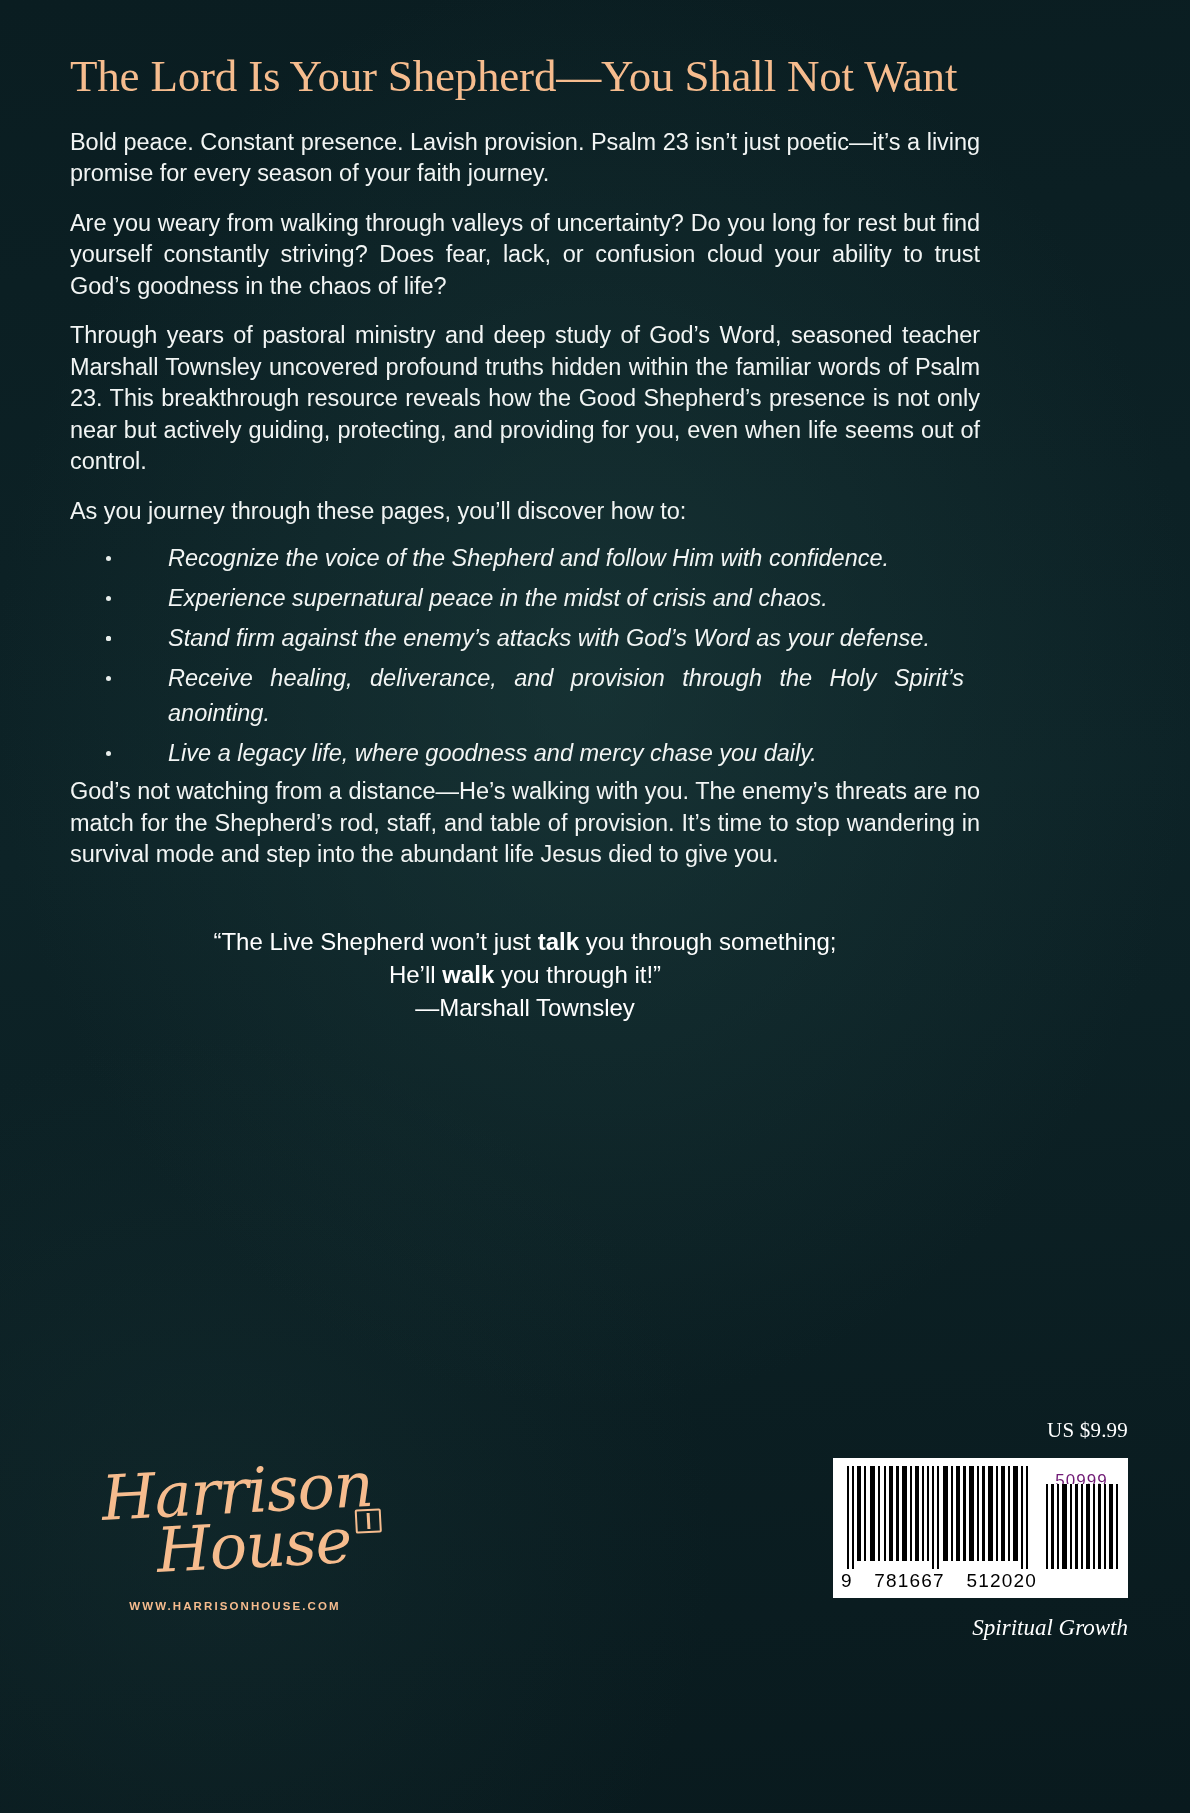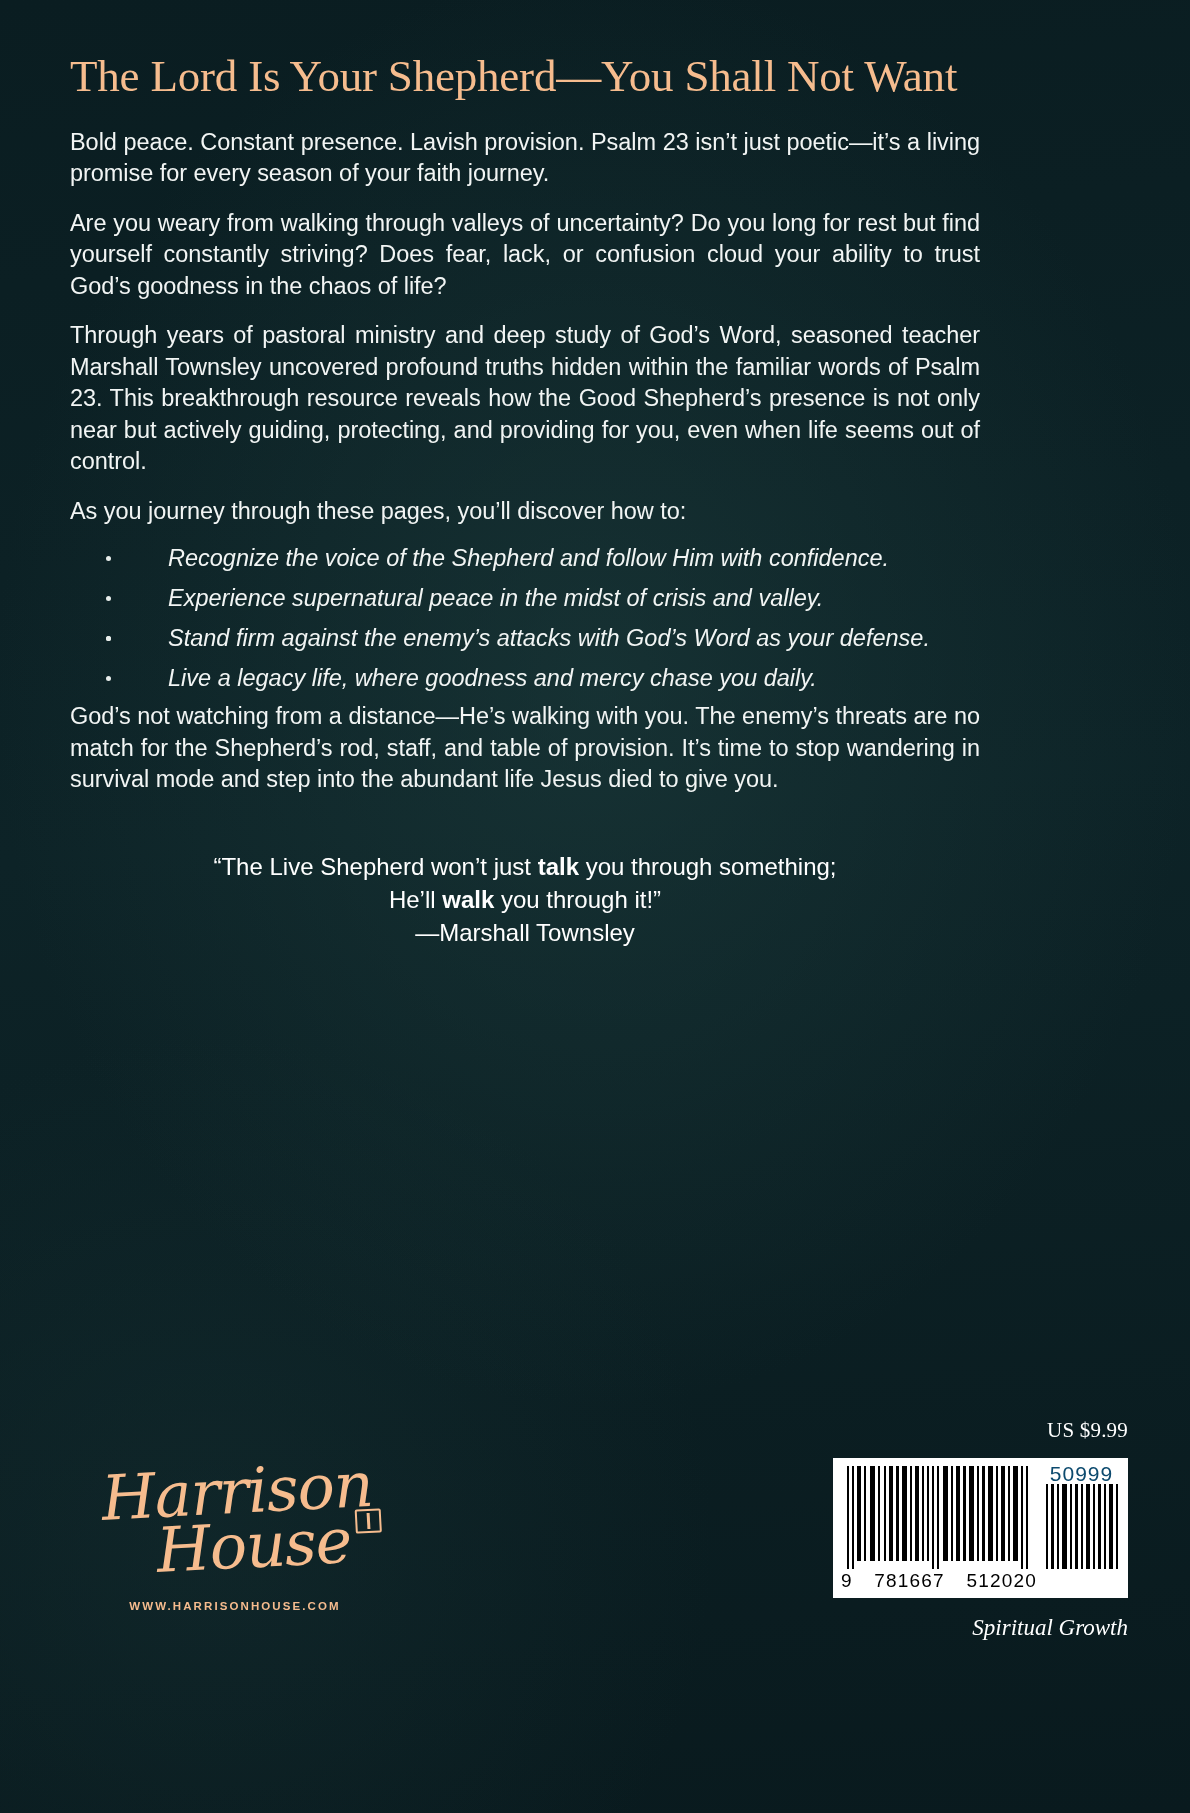--- a/index.html
+++ b/index.html
@@ -188,26 +188,26 @@
   .bc-addon {
     position: absolute;
     right: 9px;
     top: 26px;
     width: 75px;
     height: 85px;
   }
   .bc-addon-digits {
     position: absolute;
     right: 9px;
-    top: 4px;
+    top: 13px;
     width: 75px;
     text-align: center;
     font-family: "Liberation Sans", sans-serif;
-    font-size: 21px;
-    color: #0c4a6e;
+    font-size: 17px;
+    color: #701a75;
     letter-spacing: 1px;
   }
   .bc-digits {
     position: absolute;
     left: 6px;
     top: 112px;
     width: 200px;
     font-family: "Liberation Sans", sans-serif;
     font-size: 19px;
     color: #000;
@@ -236,23 +236,24 @@
 
     <h1 class="title">The Lord Is Your Shepherd—You Shall Not Want</h1>
 
     <p class="body intro-gap">Bold peace. Constant presence. Lavish provision. Psalm 23 isn’t just poetic—it’s a living promise for every season of your faith journey.</p>
     <p class="body">Are you weary from walking through valleys of uncertainty? Do you long for rest but find yourself constantly striving? Does fear, lack, or confusion cloud your ability to trust God’s goodness in the chaos of life?</p>
     <p class="body">Through years of pastoral ministry and deep study of God’s Word, seasoned teacher Marshall Townsley uncovered profound truths hidden within the familiar words of Psalm 23. This breakthrough resource reveals how the Good Shepherd’s presence is not only near but actively guiding, protecting, and providing for you, even when life seems out of control.</p>
     <p class="body">As you journey through these pages, you’ll discover how to:</p>
 
     <ul class="benefits">
       <li><span class="dot"></span><span>Recognize the voice of the Shepherd and follow Him with confidence.</span></li>
-      <li><span class="dot"></span><span>Experience supernatural peace in the midst of crisis and valley.</span></li>
+      <li><span class="dot"></span><span>Experience supernatural peace in the midst of crisis and chaos.</span></li>
       <li><span class="dot"></span></li>
       <li><span class="dot"></span><span>Stand firm against the enemy’s attacks with God’s Word as your defense.</span></li>
+      <li><span class="dot"></span><span>Receive healing, deliverance, and provision through the Holy Spirit’s anointing.</span></li>
       <li><span class="dot"></span><span>Live a legacy life, where goodness and mercy chase you daily.</span></li>
     </ul>
 
     <p class="body closing">God’s not watching from a distance—He’s walking with you. The enemy’s threats are no match for the Shepherd’s rod, staff, and table of provision. It’s time to stop wandering in survival mode and step into the abundant life Jesus died to give you.</p>
 
     <div class="pullquote">
       <div><span>“The Live Shepherd won’t just </span><b>talk</b><span> you through something;</span></div>
       <div><span>He’ll </span><b>walk</b><span> you through it!”</span></div>
       <div class="attribution">—Marshall Townsley</div>
     </div>

